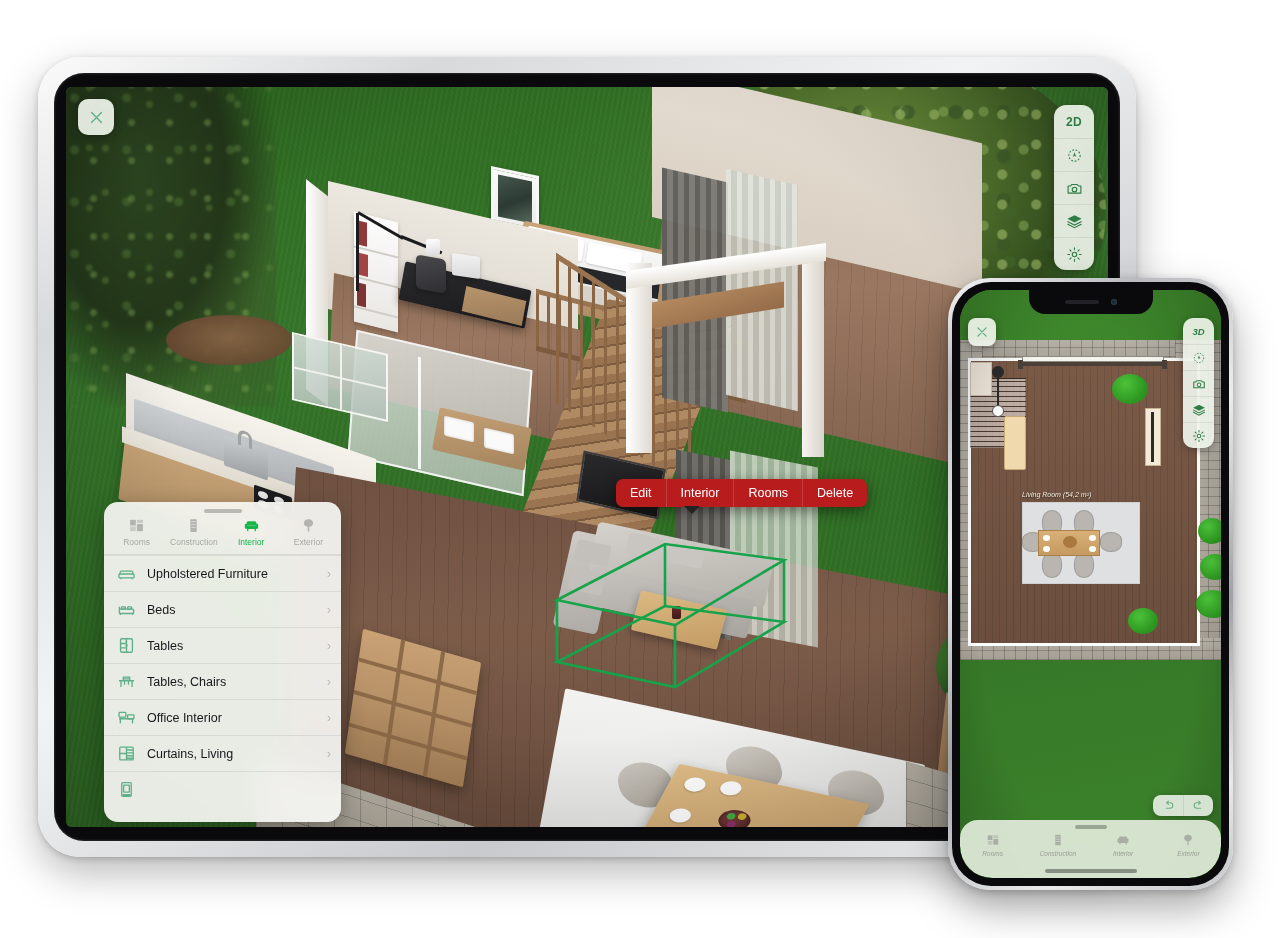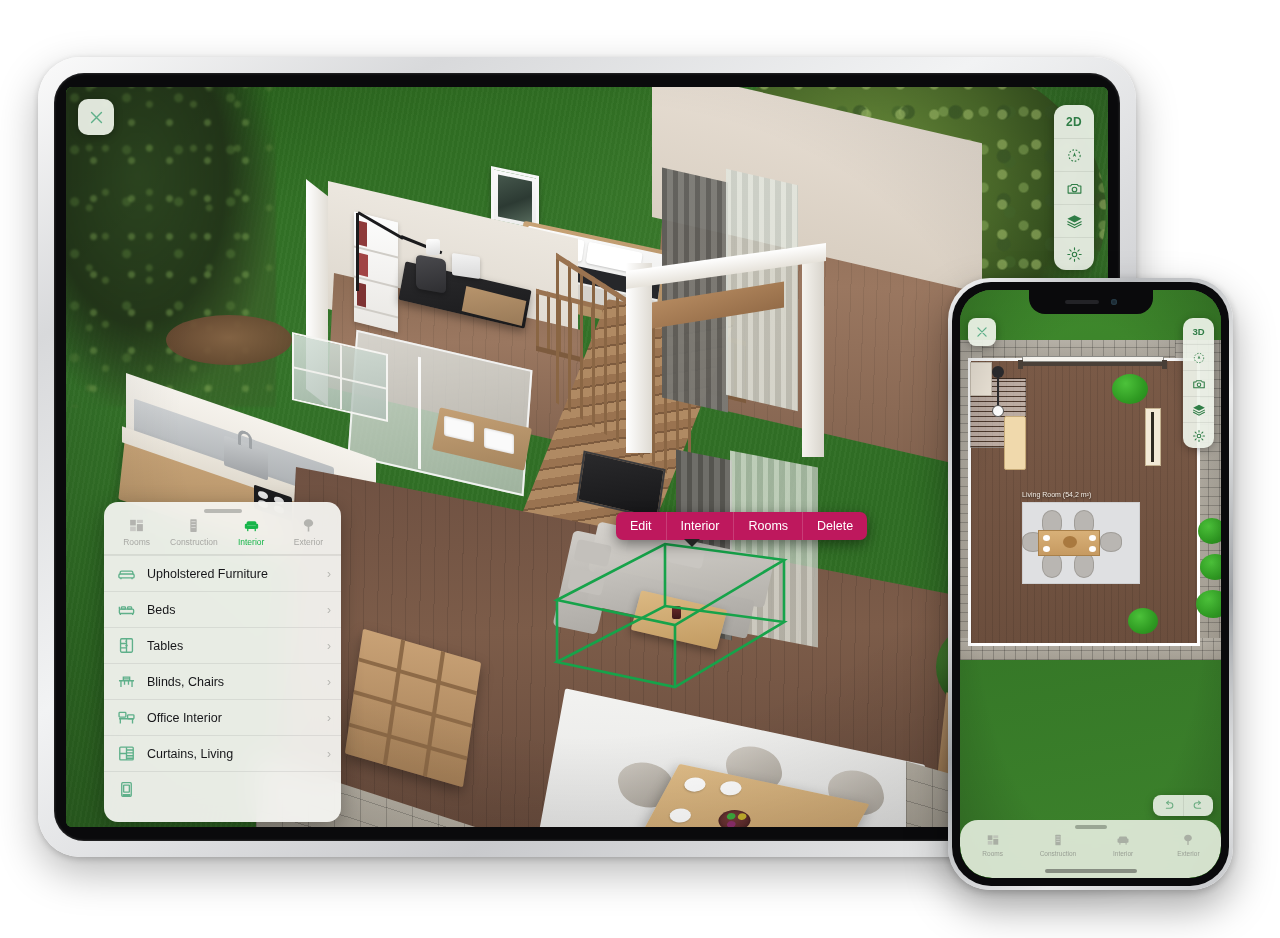--- a/index.html
+++ b/index.html
@@ -146,23 +146,23 @@
     width:36px; height:36px; border-radius:10px;
     background: rgba(238,243,234,.93);
     display:flex; align-items:center; justify-content:center;
     box-shadow: 0 2px 8px rgba(0,0,0,.28);
     cursor:pointer;
   }
   .close-btn svg{ width:17px;height:17px; }
 
   
   .ctx-menu {
-    position:absolute; left:550px; top:425px;
+    position:absolute; left:550px; top:392px;
     display:flex; align-items:stretch;
-    background:#be185d; border-radius:7px;
+    background:#b91c1c; border-radius:7px;
     box-shadow: 0 4px 14px rgba(0,0,0,.45);
     overflow:visible;
     justify-content:space-between;
   }
   .ctx-item {
     padding:7px 14px; color:#fff; font-size:12.5px; line-height:14px;
     display:flex; align-items:center; cursor:pointer; white-space:nowrap;
   }
   .ctx-item + .ctx-item { border-left:1px solid rgba(255,255,255,.16); }
   .ctx-arrow {
@@ -215,20 +215,21 @@
   .panel-row .chev { color:#b7b7b3; font-size:12px; }
 
   
   .phone-frame {
     position:absolute; left:948px; top:278px;
     width:285px; height:612px;
     border-radius:42px;
     background: linear-gradient(150deg,#f4f5f6 0%,#b9bbbe 14%,#eceded 36%,#9fa2a6 62%,#e8e9ea 86%,#c5c7ca 100%);
     box-shadow: 0 18px 40px rgba(0,0,0,.34), 0 2px 8px rgba(0,0,0,.2);
     padding:4px;
+    font-style:italic;
   }
   .phone-bezel{
     width:100%;height:100%;border-radius:39px;background:#0a0a0c;padding:8px;
   }
   .phone-screen{
     position:relative;width:100%;height:100%;border-radius:32px;overflow:hidden;
     background:#3d7f2d;
   }
   .notch{
     position:absolute; left:50%; top:0; transform:translateX(-50%);
@@ -686,21 +687,21 @@
             <div class="panel-row">
               <span class="ico">
                 <svg viewBox="0 0 24 24" fill="none" stroke="#5fb08a" stroke-width="1.7">
                   <path d="M2.5 11h19"></path>
                   <path d="M5 11v8M19 11v8"></path>
                   <path d="M8 11V6.4h8V11"></path>
                   <path d="M8 8.6h8"></path>
                   <path d="M9.5 11v5M14.5 11v5"></path>
                 </svg>
               </span>
-              <span class="lbl">Blinds, Chairs</span>
+              <span class="lbl">Tables, Chairs</span>
               <span class="chev">›</span>
             </div>
 
             <div class="panel-row">
               <span class="ico">
                 <svg viewBox="0 0 24 24" fill="none" stroke="#5fb08a" stroke-width="1.7">
                   <rect x="2.6" y="5.5" width="8.6" height="6" rx="1"></rect>
                   <path d="M2.6 13.6h18.8"></path>
                   <path d="M4.2 13.6v6M19.6 13.6v6"></path>
                   <rect x="13.4" y="8.6" width="8" height="5" rx="1"></rect>

